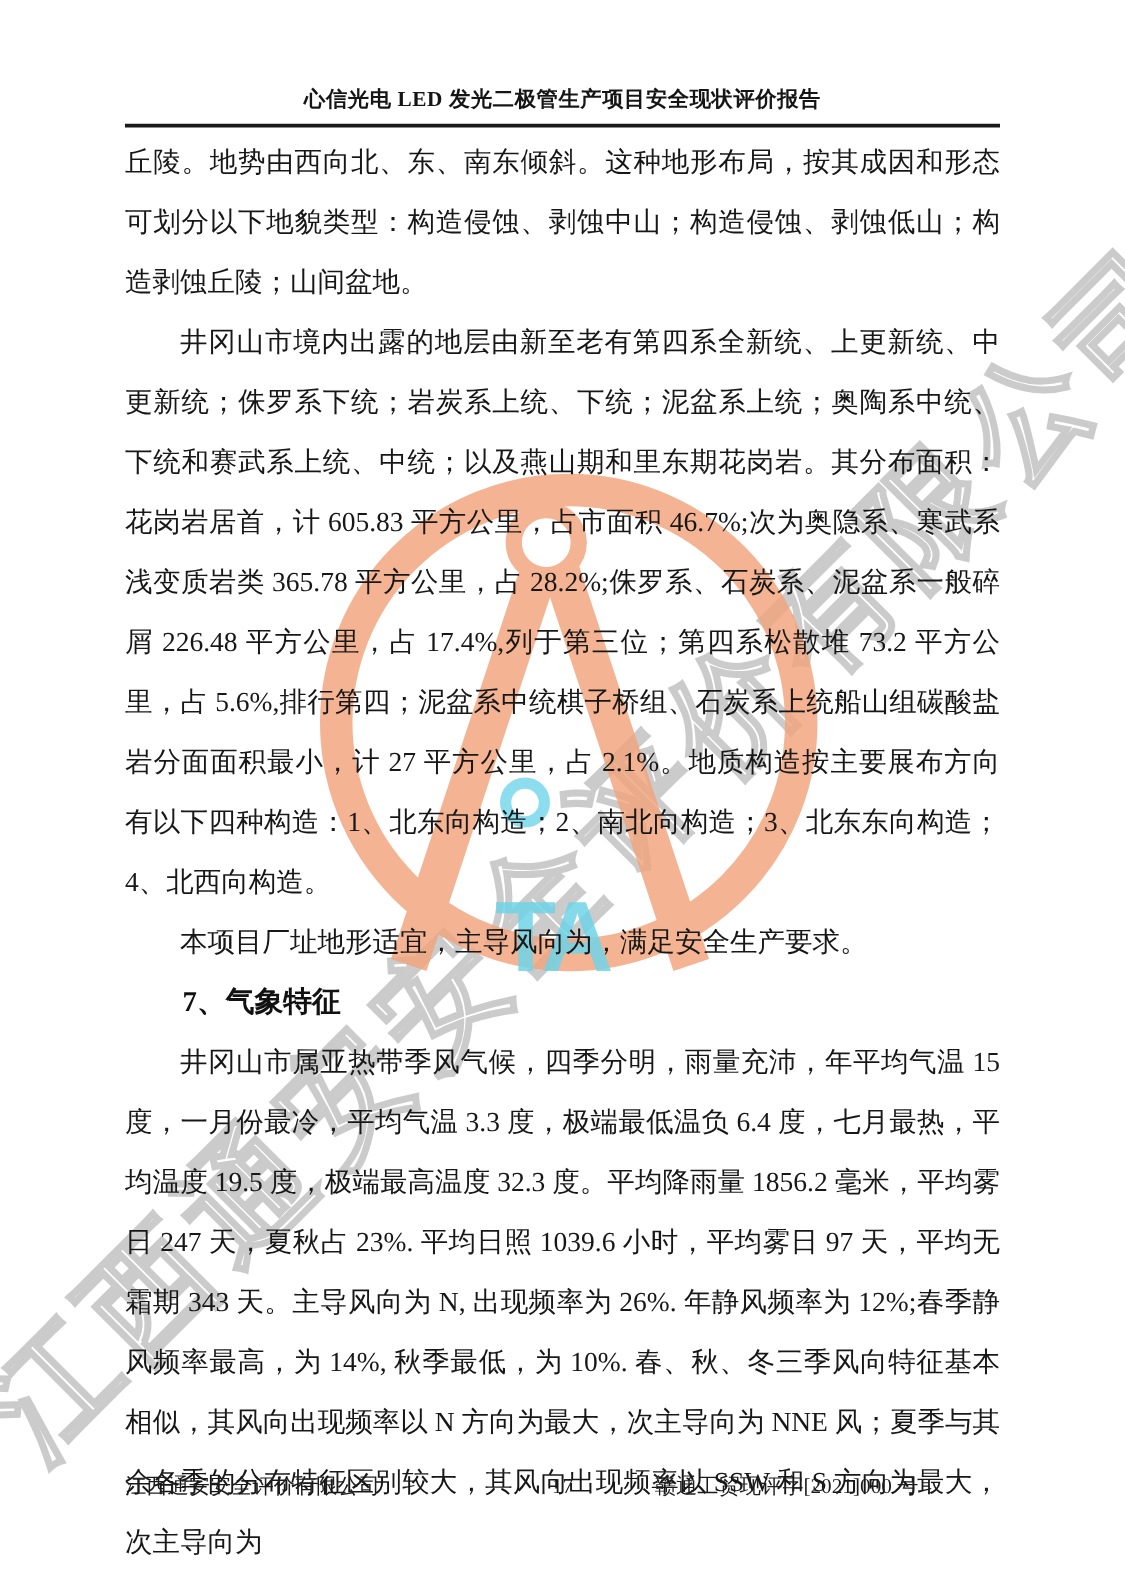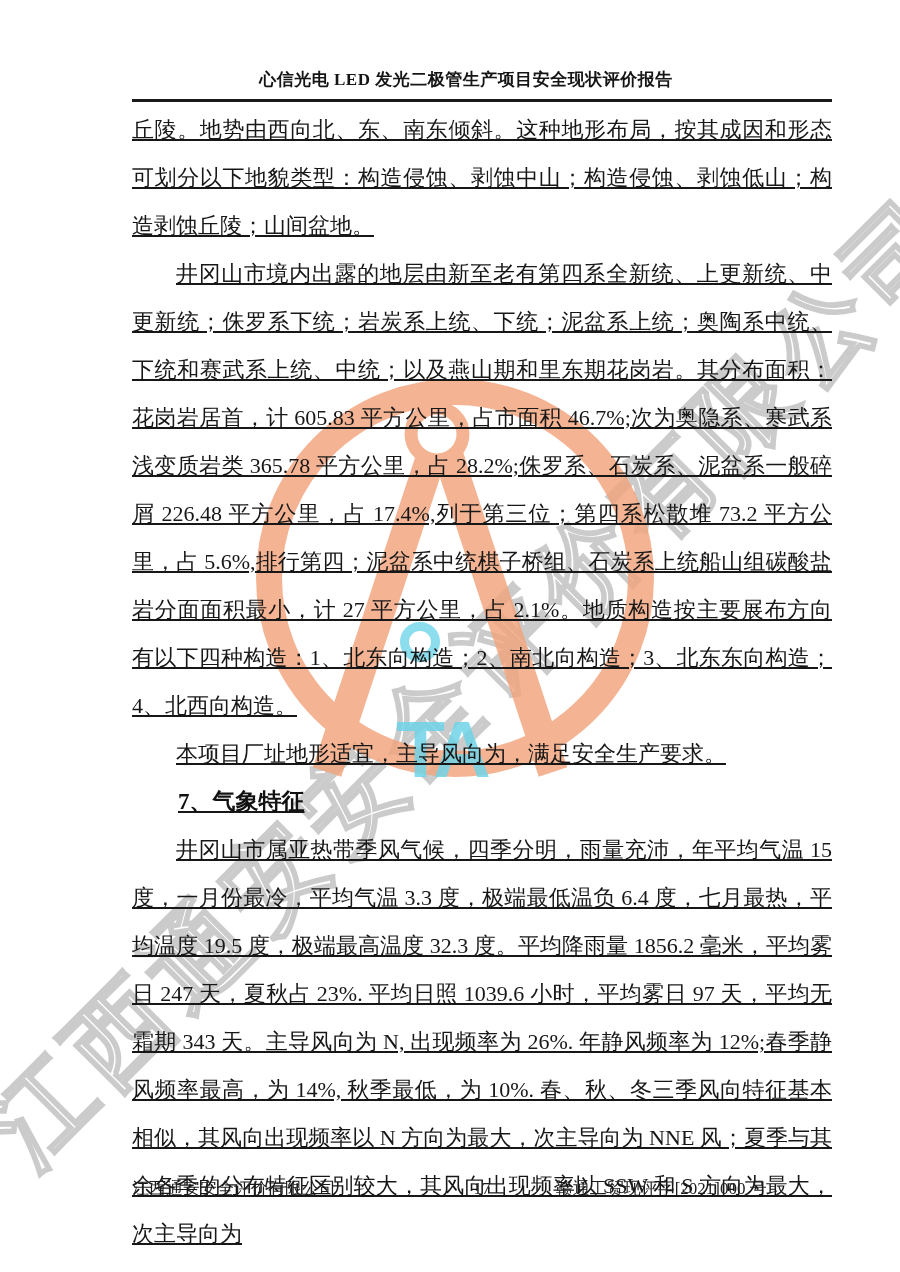--- a/index.html
+++ b/index.html
@@ -35,37 +35,36 @@
     box-sizing:border-box;
   }
 
   .wm-red {
     position:absolute; left:316px; top:816px;
     font-size:74px; font-weight:bold; white-space:nowrap;
     color:rgba(194,46,38,0.60);
   }
 
   
-  .content { position:absolute; inset:0; z-index:1;margin-left:32px; }
+  .content { position:absolute; inset:0; z-index:1; }
 
   .hdr-title {
     position:absolute; top:68px; left:0; width:100%;
     text-align:center; font-size:17px; font-weight:bold; color:#151515;
     letter-spacing:0.5px;
   }
   .hdr-rule {
     position:absolute; top:99px; left:100px; width:700px; height:3px;
     background:#1a1a1a;
   }
 
   .text-block {
     position:absolute; top:106px; left:100px; width:700px;
     font-size:22px; line-height:48px; color:#171717;
     text-align:justify;
-    text-decoration:underline;
   }
   .text-block p { margin:0; }
   .text-block p.indent { text-indent:2em; }
   .text-block h3 {
     margin:0; font-size:23px; font-weight:bold; line-height:48px;
     text-indent:2em; color:#111;
   }
 
   .ftr {
     position:absolute; left:100px; bottom:72px; width:700px;

